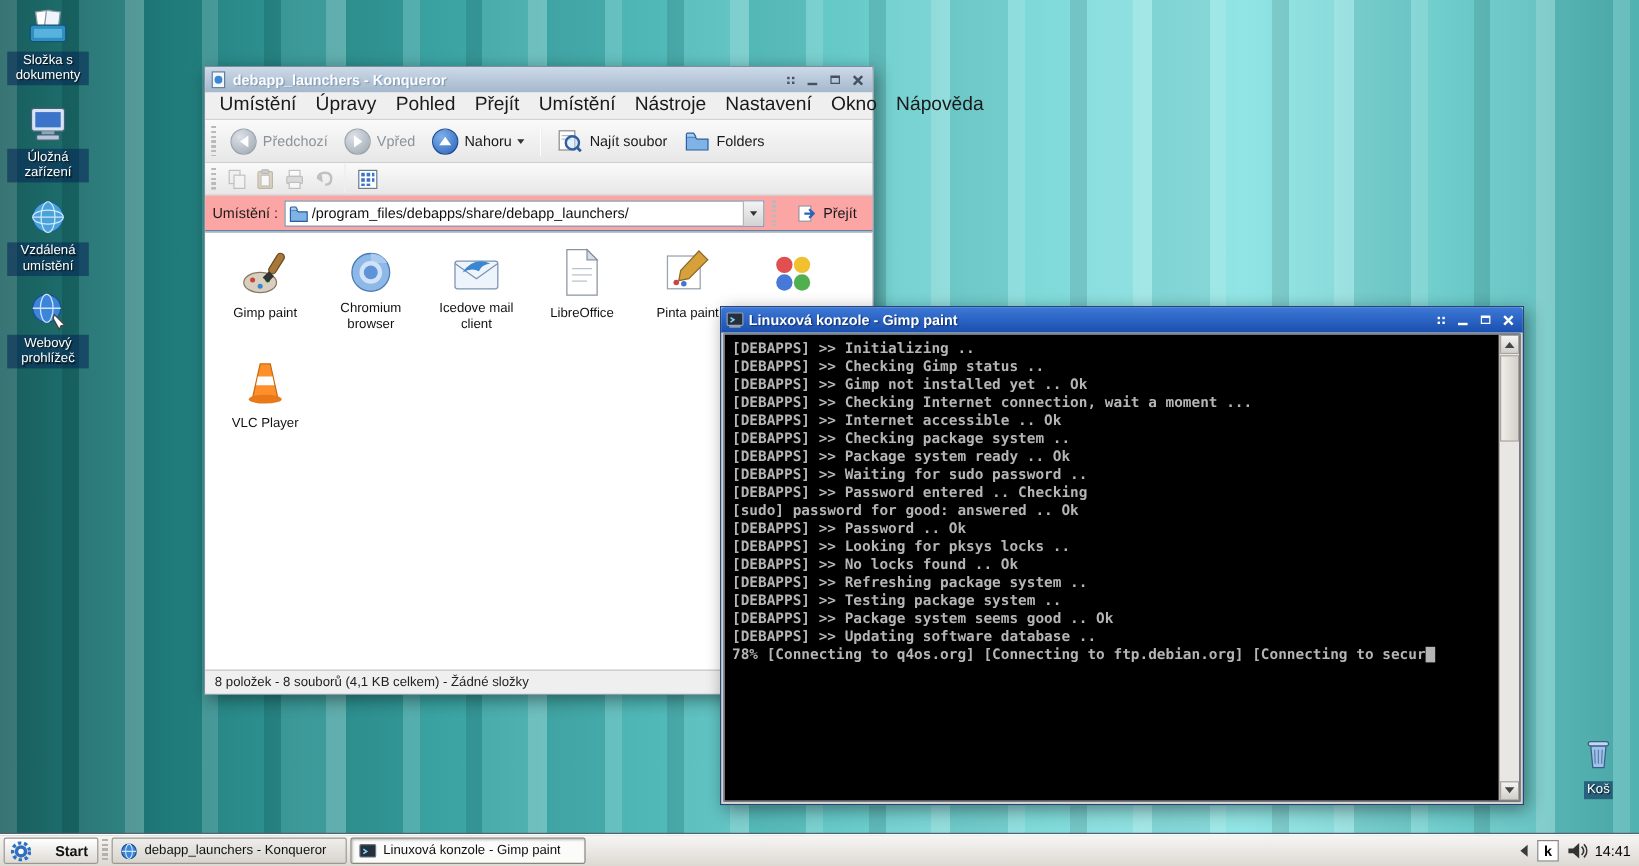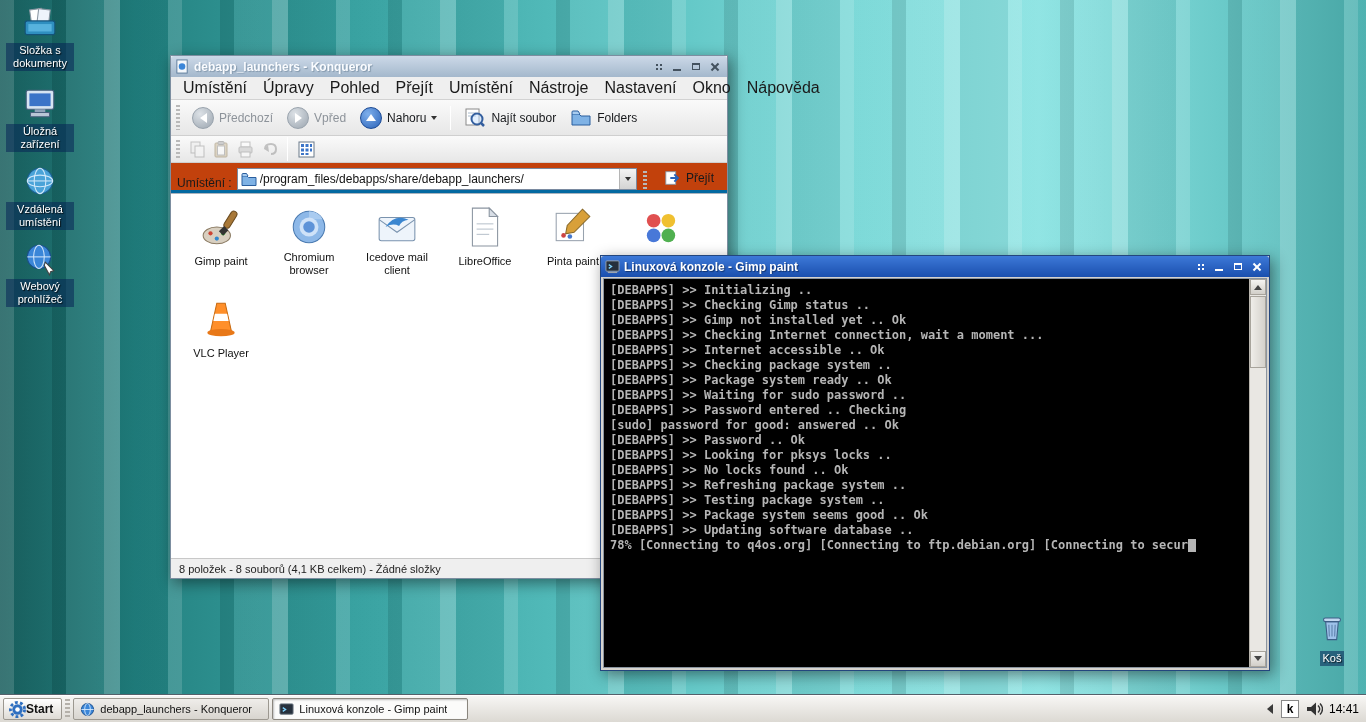--- a/index.html
+++ b/index.html
@@ -61,21 +61,21 @@
   .circ.gray { background:radial-gradient(circle at 35% 30%,#dde2e7,#9ba5af); border:1px solid #99a3ad; }
   .circ.blue { background:radial-gradient(circle at 35% 30%,#7fb0ec,#2a62b8); border:1px solid #1c4a94; }
   .ar-l { width:0; height:0; border:5px solid transparent; border-right:7px solid #fff; margin-left:-5px; }
   .ar-r { width:0; height:0; border:5px solid transparent; border-left:7px solid #fff; margin-right:-5px; }
   .ar-u { width:0; height:0; border:5px solid transparent; border-bottom:7px solid #fff; margin-top:-5px; }
   .dd { width:0; height:0; border:3px solid transparent; border-top:4px solid #333; margin-top:3px; }
   .tsep { width:1px; height:24px; background:#c6c6c6; border-right:1px solid #fff; margin:0 6px; }
   .sbtn { width:24px; height:21px; display:flex; align-items:center; justify-content:center; border-radius:3px; cursor:pointer; }
   .sbtn svg { width:19px; height:19px; }
   .sbtn.dis { opacity:.55; }
-  .locbar { height:30px; flex:0 0 30px; background:#c2410c; border-bottom:3px solid #0369a1; display:flex; align-items:flex-end; padding:0 6px; gap:5px; }
+  .locbar { height:30px; flex:0 0 30px; background:#fca5a5; border-bottom:1px solid #0369a1; display:flex; align-items:center; padding:0 6px; gap:5px; }
   .loc-label { font-size:12px; color:#1a1a1a; white-space:nowrap; }
   .combo { flex:1; display:flex; align-items:center; height:22px; background:#fff; border:1px solid #7a8aa0; }
   .combo .cfold { width:16px; height:14px; margin:0 3px; flex:0 0 16px; }
   .combo input { flex:1; border:none; outline:none; background:transparent; font-size:12px; font-family:"Liberation Sans",sans-serif; color:#111; }
   .combo-arrow { width:17px; height:20px; background:linear-gradient(#f4f4f4,#d3d3d3); border-left:1px solid #b5b5b5; display:flex; align-items:center; justify-content:center; cursor:pointer; }
   .go-btn { display:flex; align-items:center; gap:4px; font-size:12px; color:#17191c; padding:3px 7px; border-radius:3px; cursor:pointer; }
   .fileview { flex:1; background:#fff; border-top:1px solid #aab4be; overflow:hidden; padding:10px 6px; }
   .fgrid { display:grid; grid-template-columns:repeat(6,88px); grid-auto-rows:92px; }
   .fitem { text-align:center; cursor:pointer; padding-top:2px; }
   .ficon { display:block; width:42px; height:42px; margin:0 auto 3px; }
@@ -97,21 +97,21 @@
   .sb-btn { height:16px; flex:0 0 16px; background:linear-gradient(#f5f4f2,#d2cfc9); border:1px solid #a8a49c; display:flex; align-items:center; justify-content:center; cursor:pointer; }
   .tri-up { width:0; height:0; border:4px solid transparent; border-bottom:5px solid #444; margin-top:-3px; }
   .tri-dn { width:0; height:0; border:4px solid transparent; border-top:5px solid #444; margin-bottom:-3px; }
   .sb-track { flex:1; position:relative; }
   .sb-thumb { position:absolute; left:0; right:0; top:1px; height:72px; background:linear-gradient(90deg,#efede9,#d4d1cb); border:1px solid #a8a49c; cursor:grab; }
 
   
   .taskbar { position:absolute; left:0; bottom:0; width:1366px; height:27px; z-index:10;
     background:linear-gradient(#f7f6f4,#dcd9d3); border-top:1px solid #ffffff; box-shadow:0 -1px 0 #55606a;
     display:flex; align-items:center; padding:0 3px; gap:3px; }
-  .start-btn { display:flex; align-items:center; gap:0; height:22px; padding:0 8px 0 5px;
+  .start-btn { display:flex; align-items:center; gap:20px; height:22px; padding:0 8px 0 5px;
     background:linear-gradient(#ffffff,#dedbd5); border:1px solid #9c9890; border-radius:2px;
     font-size:12px; font-weight:bold; color:#111; cursor:pointer; }
   .start-btn svg { width:17px; height:17px; }
   .tb-handle { width:5px; height:20px; background:repeating-linear-gradient(180deg,#b5b1aa 0 2px,transparent 2px 4px); }
   .task-btn { display:flex; align-items:center; gap:5px; width:196px; height:22px; padding:0 6px;
     background:linear-gradient(#efedea,#d8d5cf); border:1px solid #9c9890; border-radius:2px; cursor:pointer; }
   .task-btn.active { background:#fbfbfa; border-color:#8a867e; box-shadow:inset 1px 1px 2px rgba(0,0,0,0.25); }
   .task-btn svg { width:15px; height:15px; flex:0 0 15px; }
   .task-label { font-size:11px; color:#111; white-space:nowrap; overflow:hidden; text-overflow:ellipsis; }
   .tb-spacer { flex:1; }

